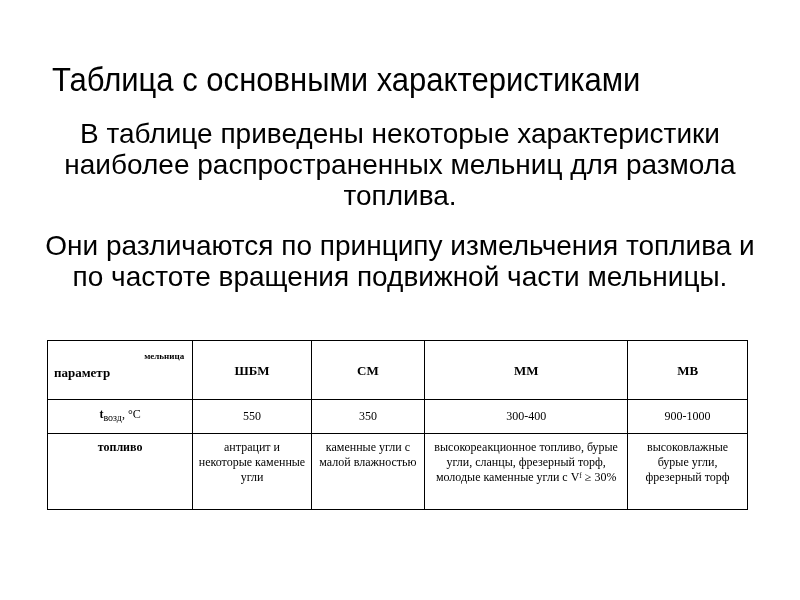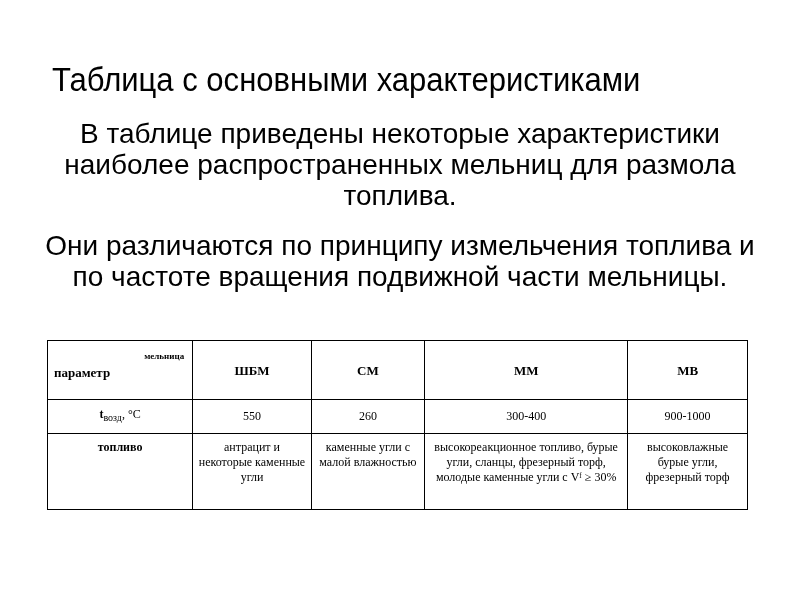--- a/index.html
+++ b/index.html
@@ -42,21 +42,21 @@
     <td class="c1 hd">ШБМ</td>
     <td class="c2 hd">СМ</td>
     <td class="c3 hd">ММ</td>
     <td class="c4 hd">МВ</td>
   </tr>
   <tr class="r3">
     <td>
       <span class="pname">t</span><sub>возд</sub><span>, °С</span>
     </td>
     <td>550</td>
-    <td>260</td>
+    <td>350</td>
     <td>300-400</td>
     <td>900-1000</td>
   </tr>
   <tr class="r4">
     <td class="pname">топливо</td>
     <td>антрацит и некоторые каменные угли</td>
     <td>каменные угли с малой влажностью</td>
     <td>высокореакционное топливо, бурые угли, сланцы, фрезерный торф, молодые каменные угли с Vᶠ ≥ 30%</td>
     <td>высоковлажные бурые угли, фрезерный торф</td>
   </tr>

